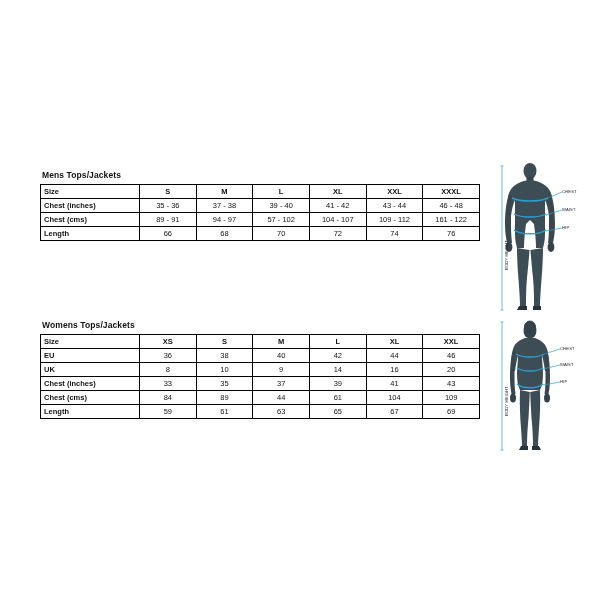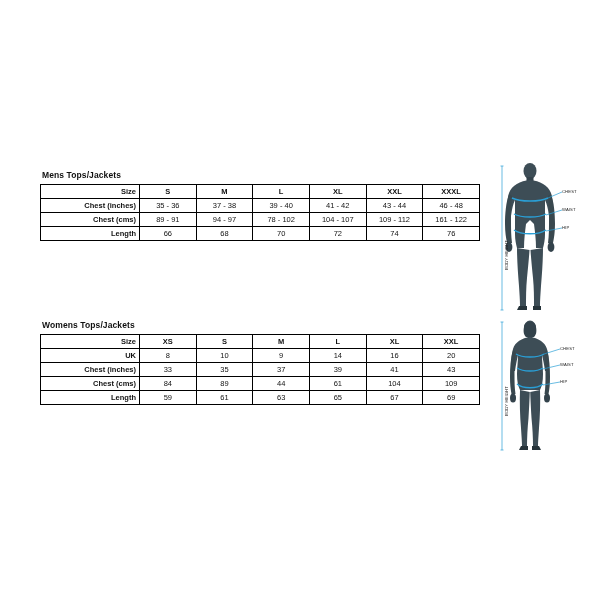--- a/index.html
+++ b/index.html
@@ -51,21 +51,21 @@
     padding: 0 3px;
     text-align: center;
     font-weight: normal;
     color: #111111;
     line-height: 13px;
     white-space: nowrap;
     overflow: hidden;
   }
   table.size-table th.row-head,
   table.size-table td.row-head {
-    text-align: right;
+    text-align: left;
     font-weight: bold;
     width: 92px;
   }
   table.size-table th.col-head {
     font-weight: bold;
   }
 
   
   .figure {
     position: absolute;
@@ -113,21 +113,21 @@
           <td>37 - 38</td>
           <td>39 - 40</td>
           <td>41 - 42</td>
           <td>43 - 44</td>
           <td>46 - 48</td>
         </tr>
         <tr>
           <td class="row-head">Chest (cms)</td>
           <td>89 - 91</td>
           <td>94 - 97</td>
-          <td>78 - 102</td>
+          <td>57 - 102</td>
           <td>104 - 107</td>
           <td>109 - 112</td>
           <td>161 - 122</td>
         </tr>
         <tr>
           <td class="row-head">Length</td>
           <td>66</td>
           <td>68</td>
           <td>70</td>
           <td>72</td>
@@ -146,20 +146,29 @@
           <th class="row-head">Size</th>
           <th class="col-head">XS</th>
           <th class="col-head">S</th>
           <th class="col-head">M</th>
           <th class="col-head">L</th>
           <th class="col-head">XL</th>
           <th class="col-head">XXL</th>
         </tr>
       </thead>
       <tbody>
+        <tr>
+          <td class="row-head">EU</td>
+          <td>36</td>
+          <td>38</td>
+          <td>40</td>
+          <td>42</td>
+          <td>44</td>
+          <td>46</td>
+        </tr>
         <tr>
           <td class="row-head">UK</td>
           <td>8</td>
           <td>10</td>
           <td>9</td>
           <td>14</td>
           <td>16</td>
           <td>20</td>
         </tr>
         <tr>

